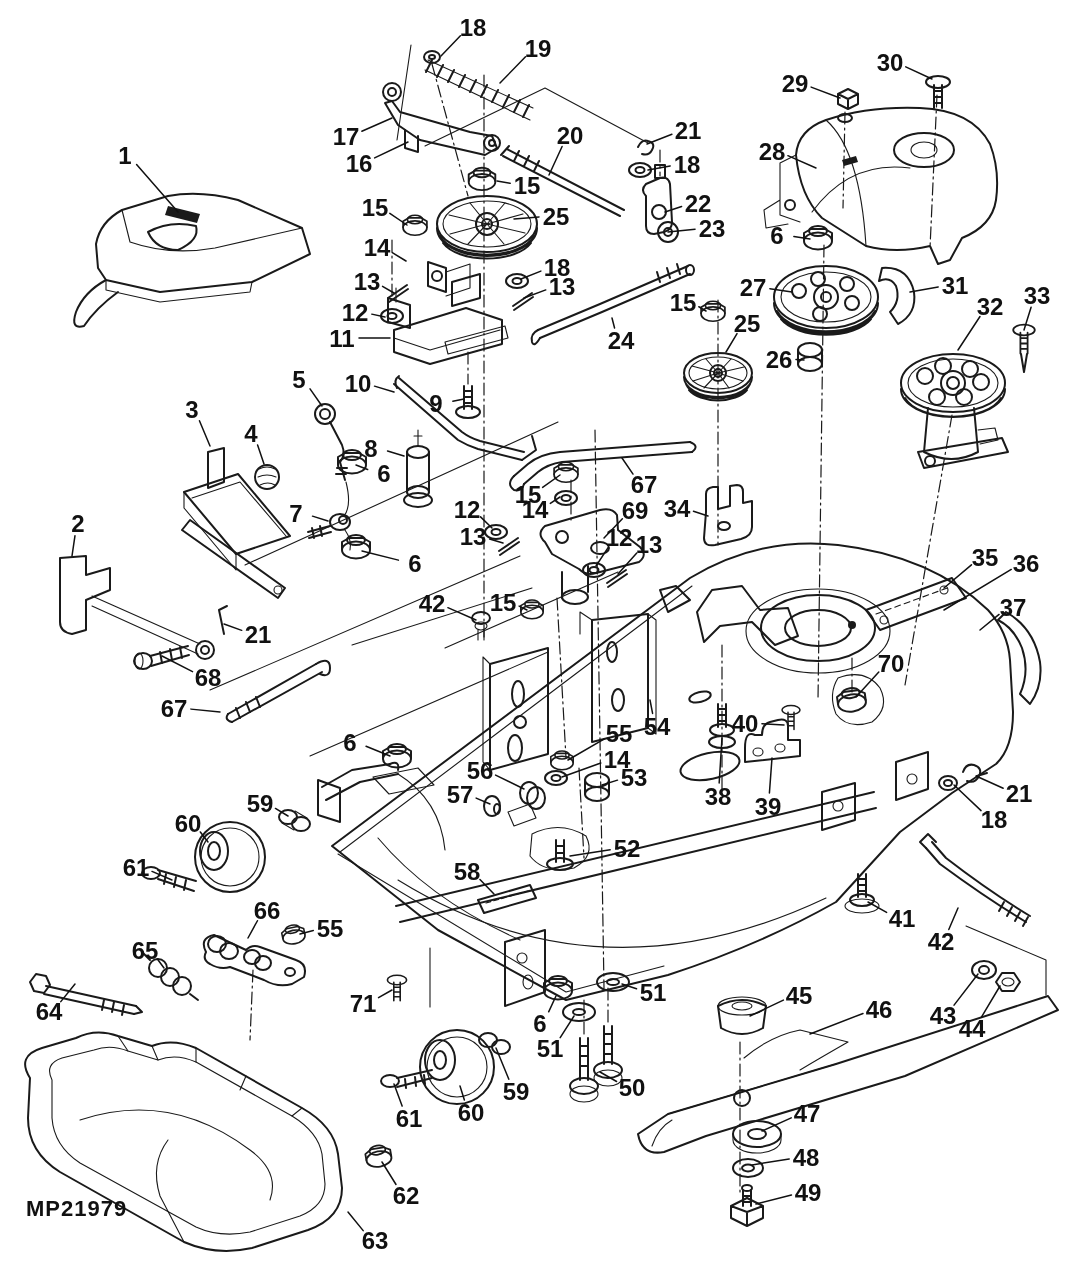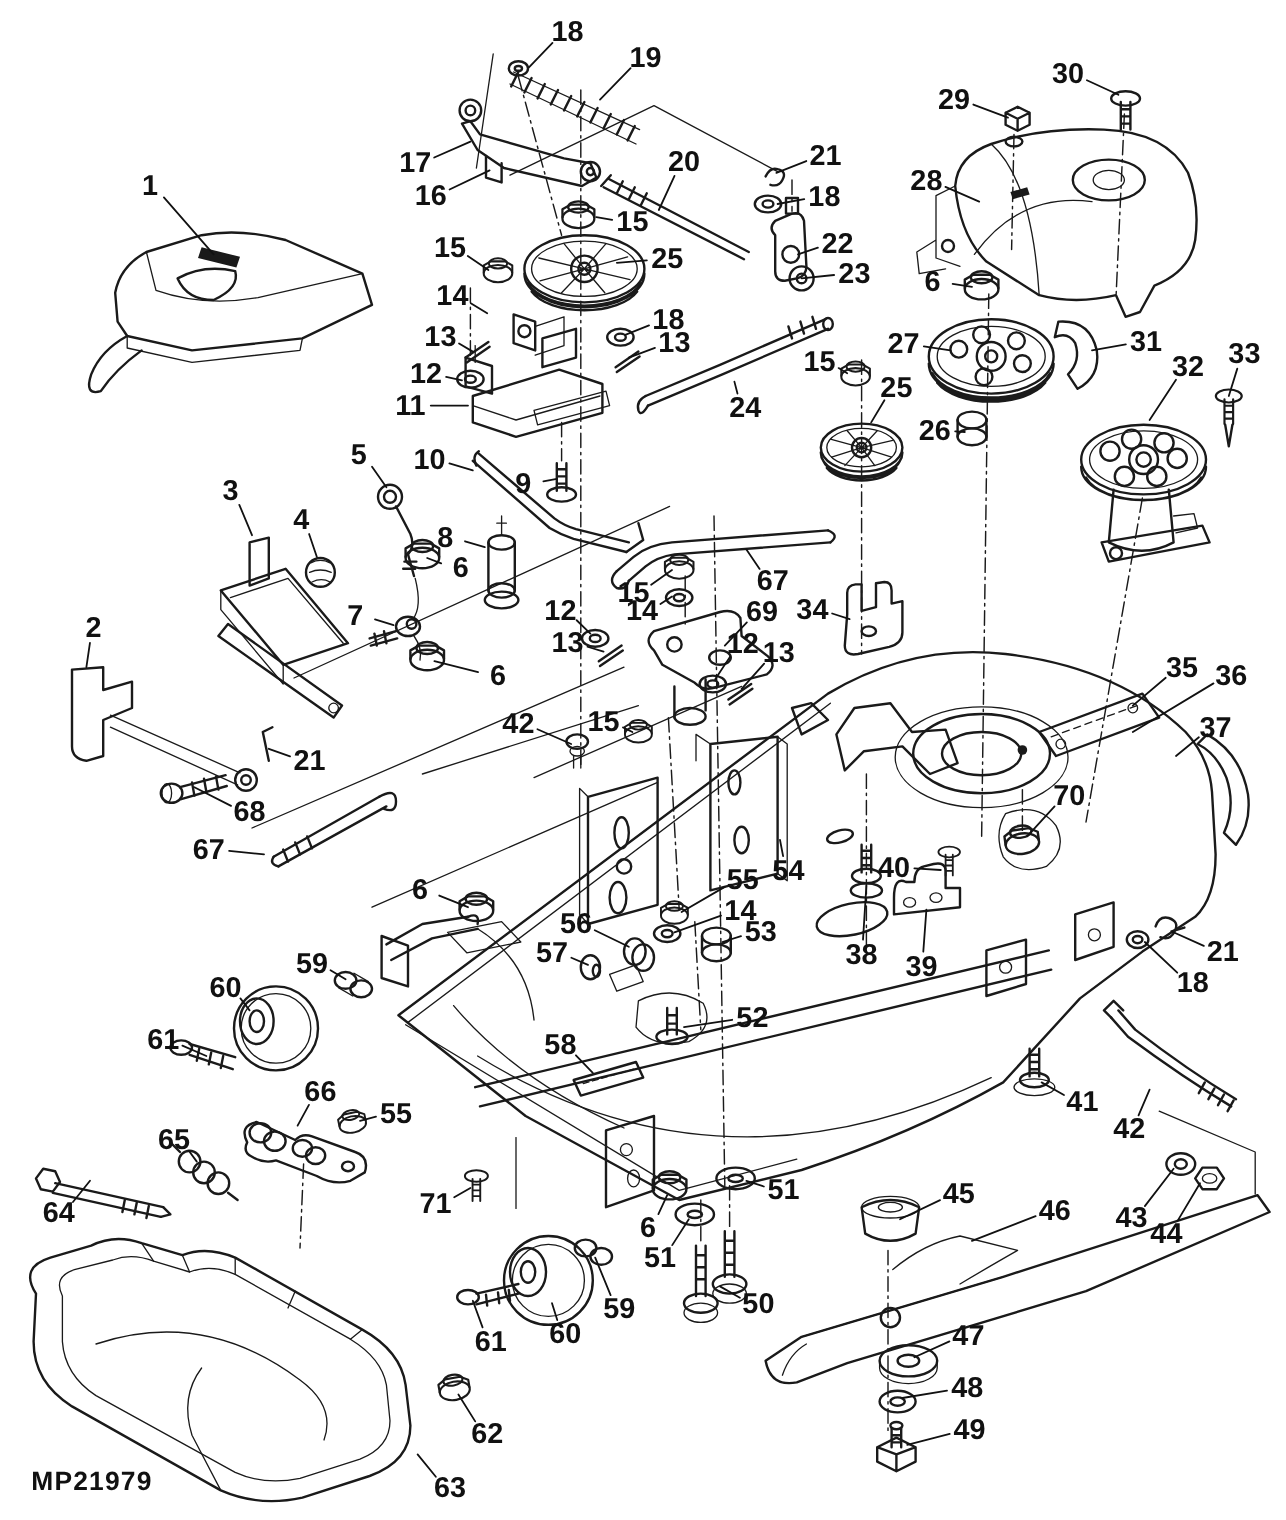--- a/index.html
+++ b/index.html
@@ -8,21 +8,21 @@
   svg{position:absolute;left:0;top:0;}
   svg *{vector-effect:none;}
   path,line,ellipse,circle,polyline,rect{fill:none;stroke:#1a1a1a;stroke-width:2;
         stroke-linecap:round;stroke-linejoin:round;}
   .t{stroke-width:1.1;}
   .dd{stroke-width:1.2;stroke-dasharray:12 4 2 4;}
   .fillb{fill:#1a1a1a;stroke:none;}
   .leader{stroke:#111111;stroke-width:1.5;}
   .callout{font:bold 24px "Liberation Sans",sans-serif;fill:#111111;stroke:none;
         text-anchor:middle;dominant-baseline:central;}
-  .figure-id{position:absolute;left:26px;top:1222px;font-weight:bold;font-size:22px;
+  .figure-id{position:absolute;left:26px;top:1196px;font-weight:bold;font-size:22px;
         color:#111111;letter-spacing:1px;}
 </style>
 </head>
 <body>
 
 <div class="page">
 <svg width="1072" height="1267" viewBox="0 0 1072 1267">
   <defs>
     <g id="washer">
           <ellipse rx="11" ry="7"></ellipse>

